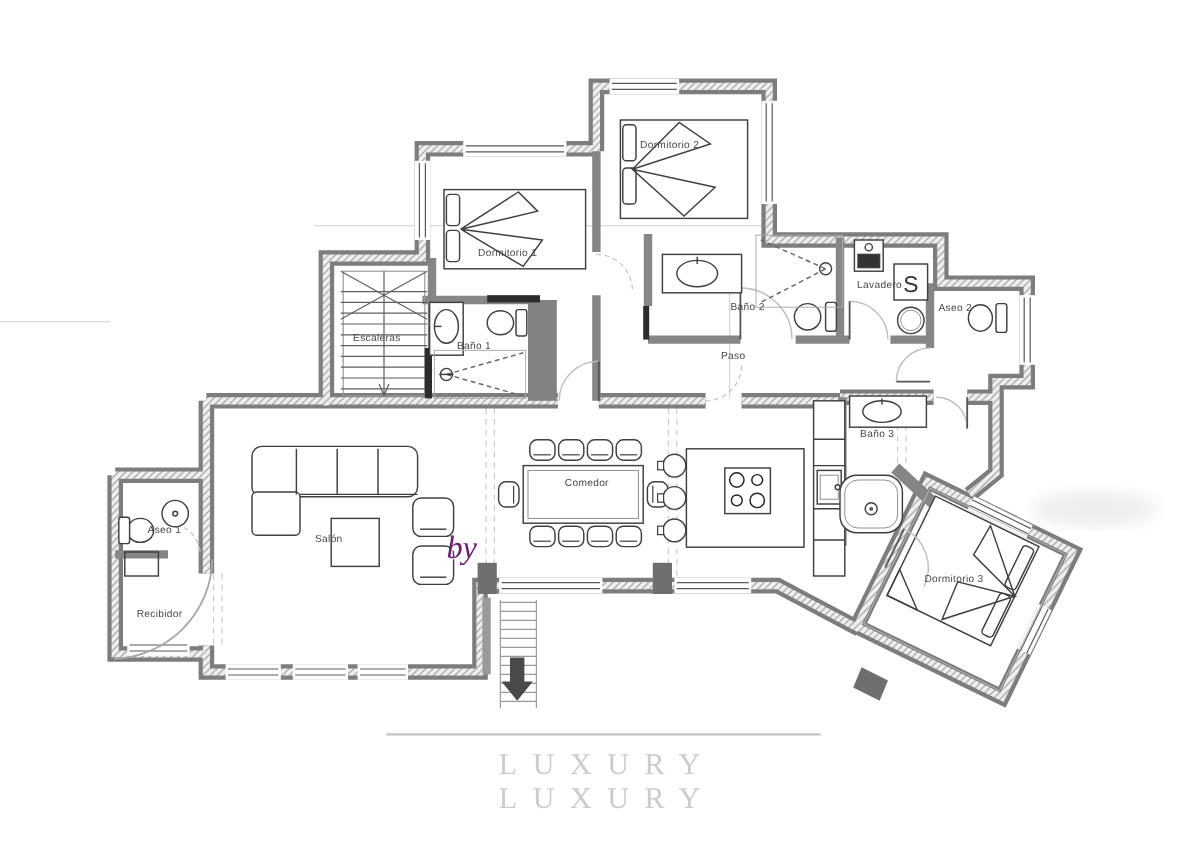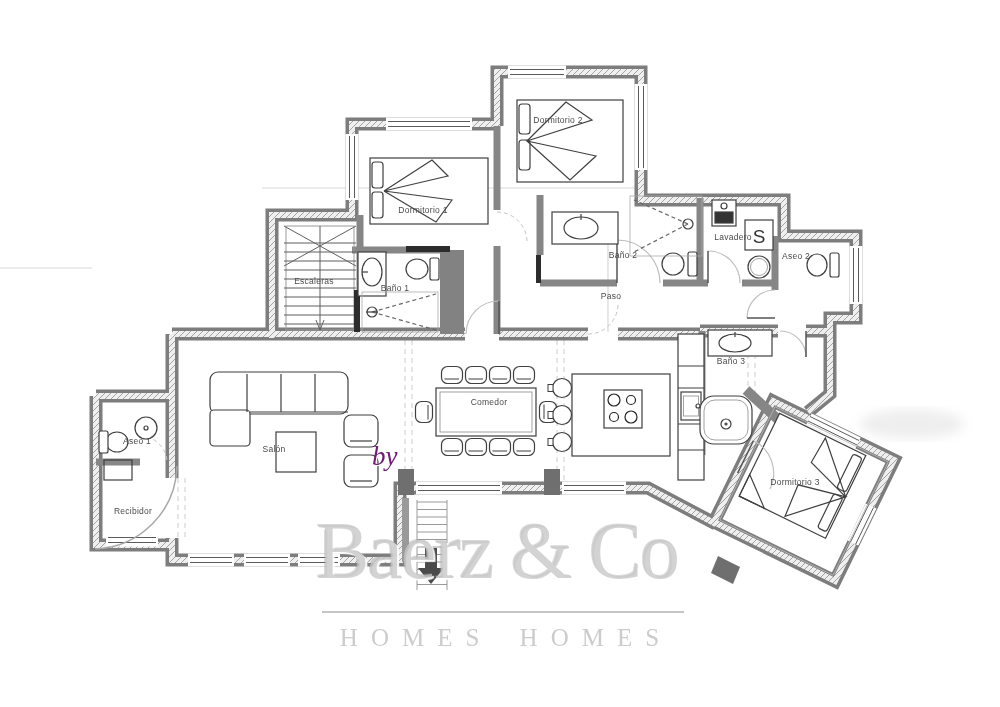--- a/index.html
+++ b/index.html
@@ -326,18 +326,17 @@
     <text class="lbl" x="733" y="240">Lavadero</text>
     <text class="lbl" x="611" y="299">Paso</text>
     <text class="lbl" x="274" y="452">Salón</text>
     <text class="lbl" x="489" y="405">Comedor</text>
     <text class="lbl" x="133" y="514">Recibidor</text>
   </g>
 </svg>
 
 <div class="wm">
   <div class="wm-by">by</div>
-  <div class="wm-brand">Baerz &amp; Co</div>
   <div class="wm-line"></div>
-  <div class="wm-tagline">HOMES HOMES</div>
+  <div class="wm-tagline">LUXURY LUXURY</div>
 </div>
 
 </div>
 
 </body></html>

